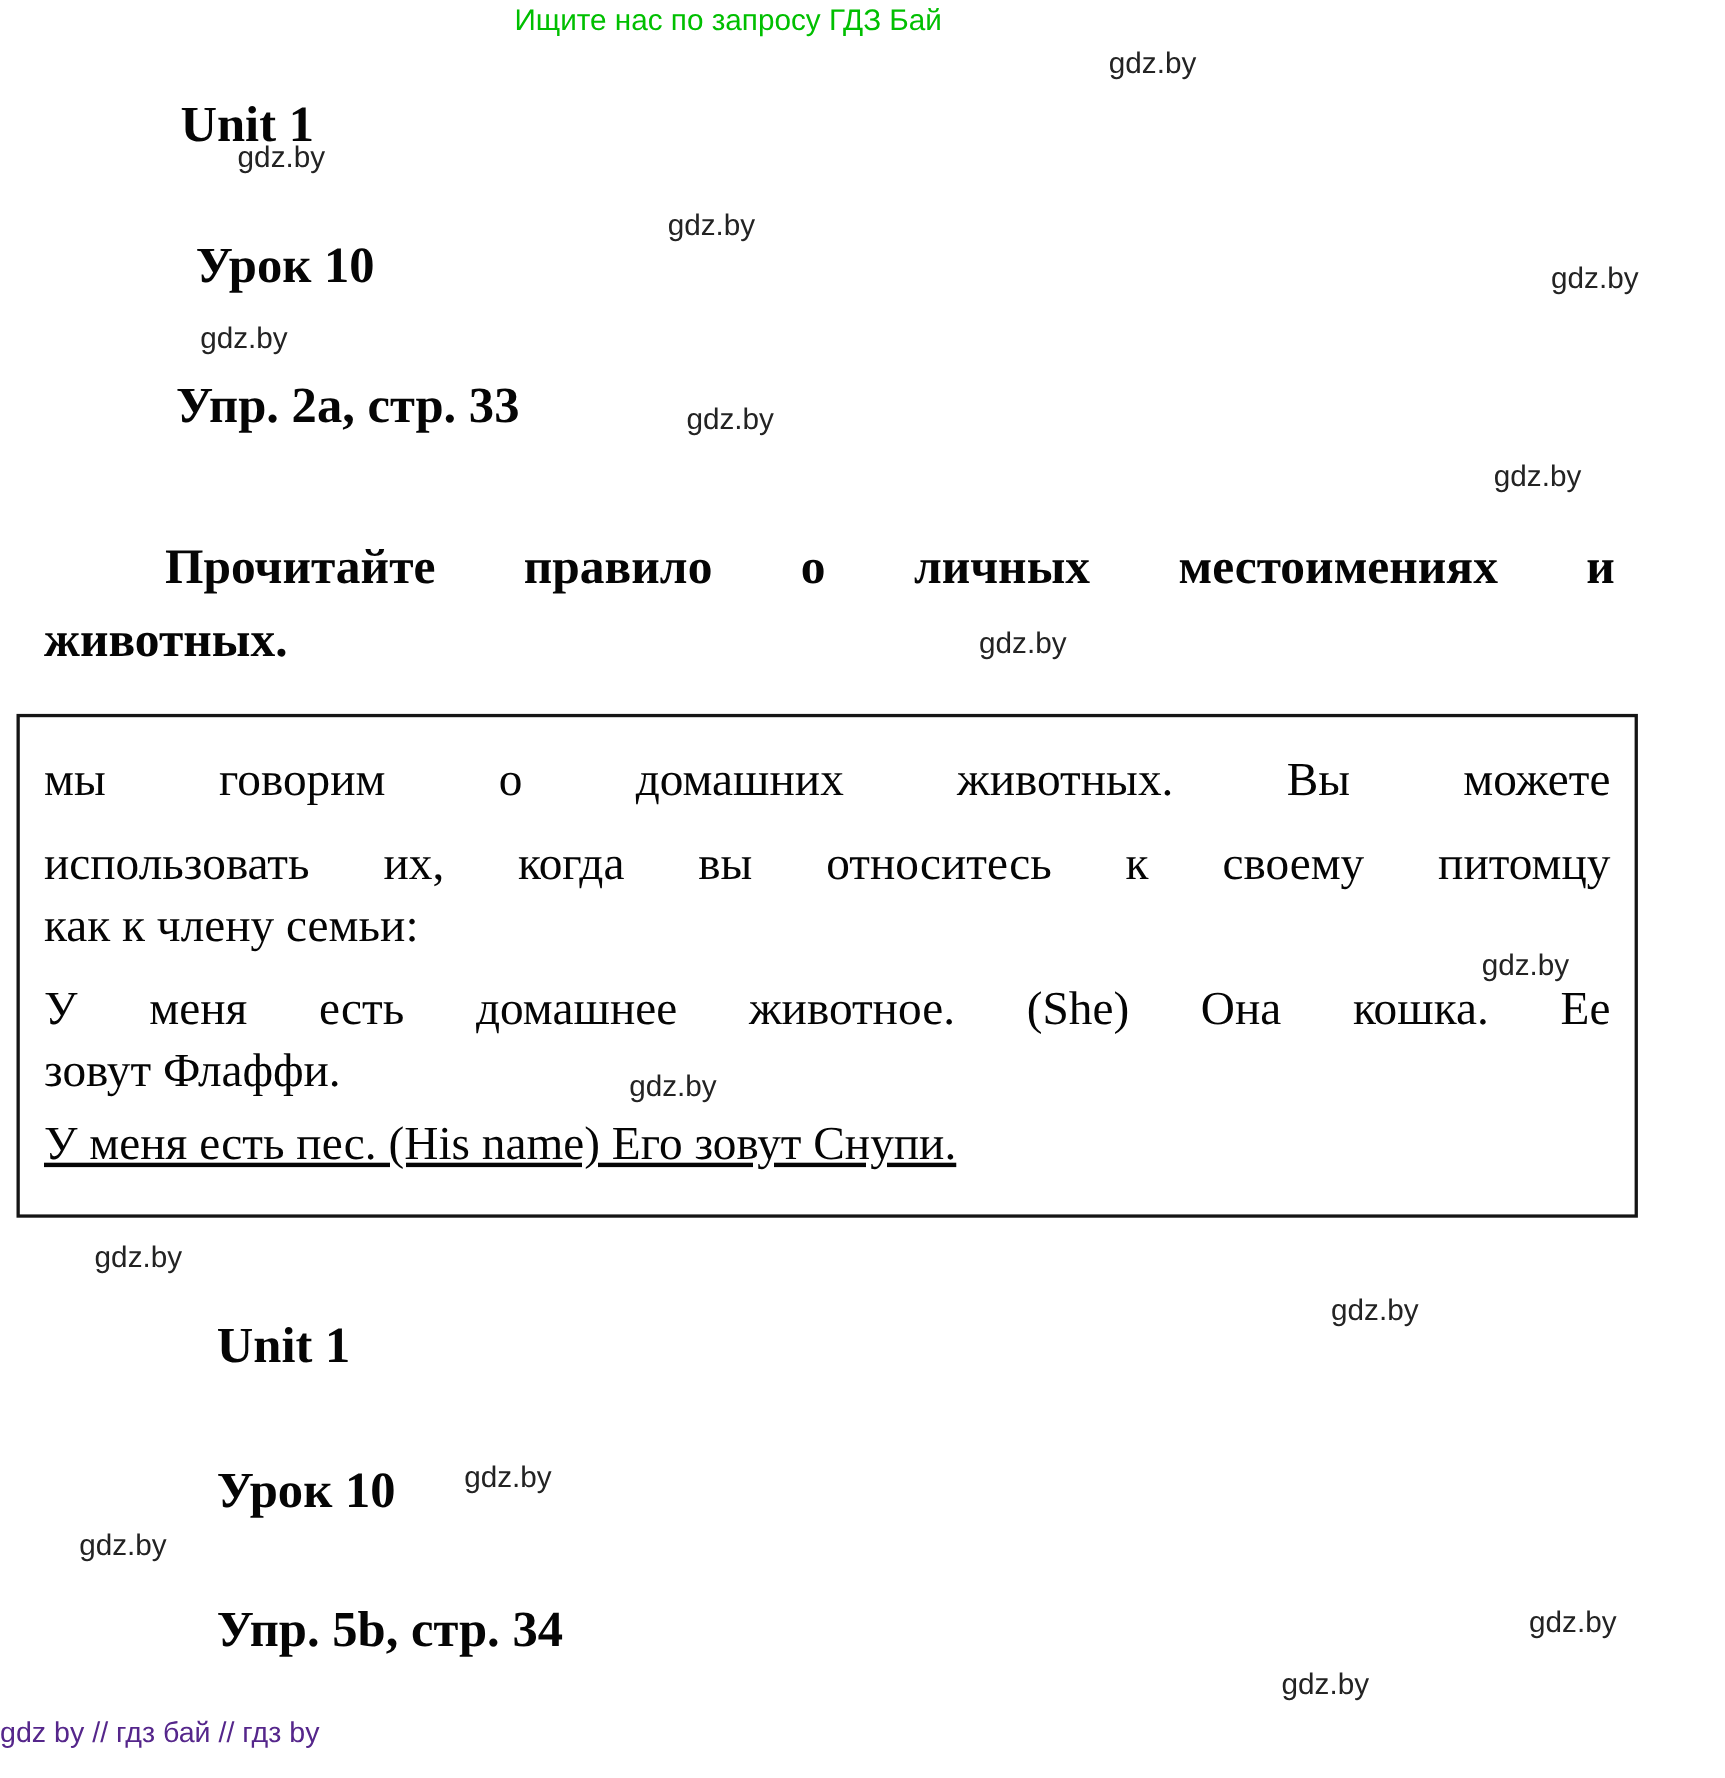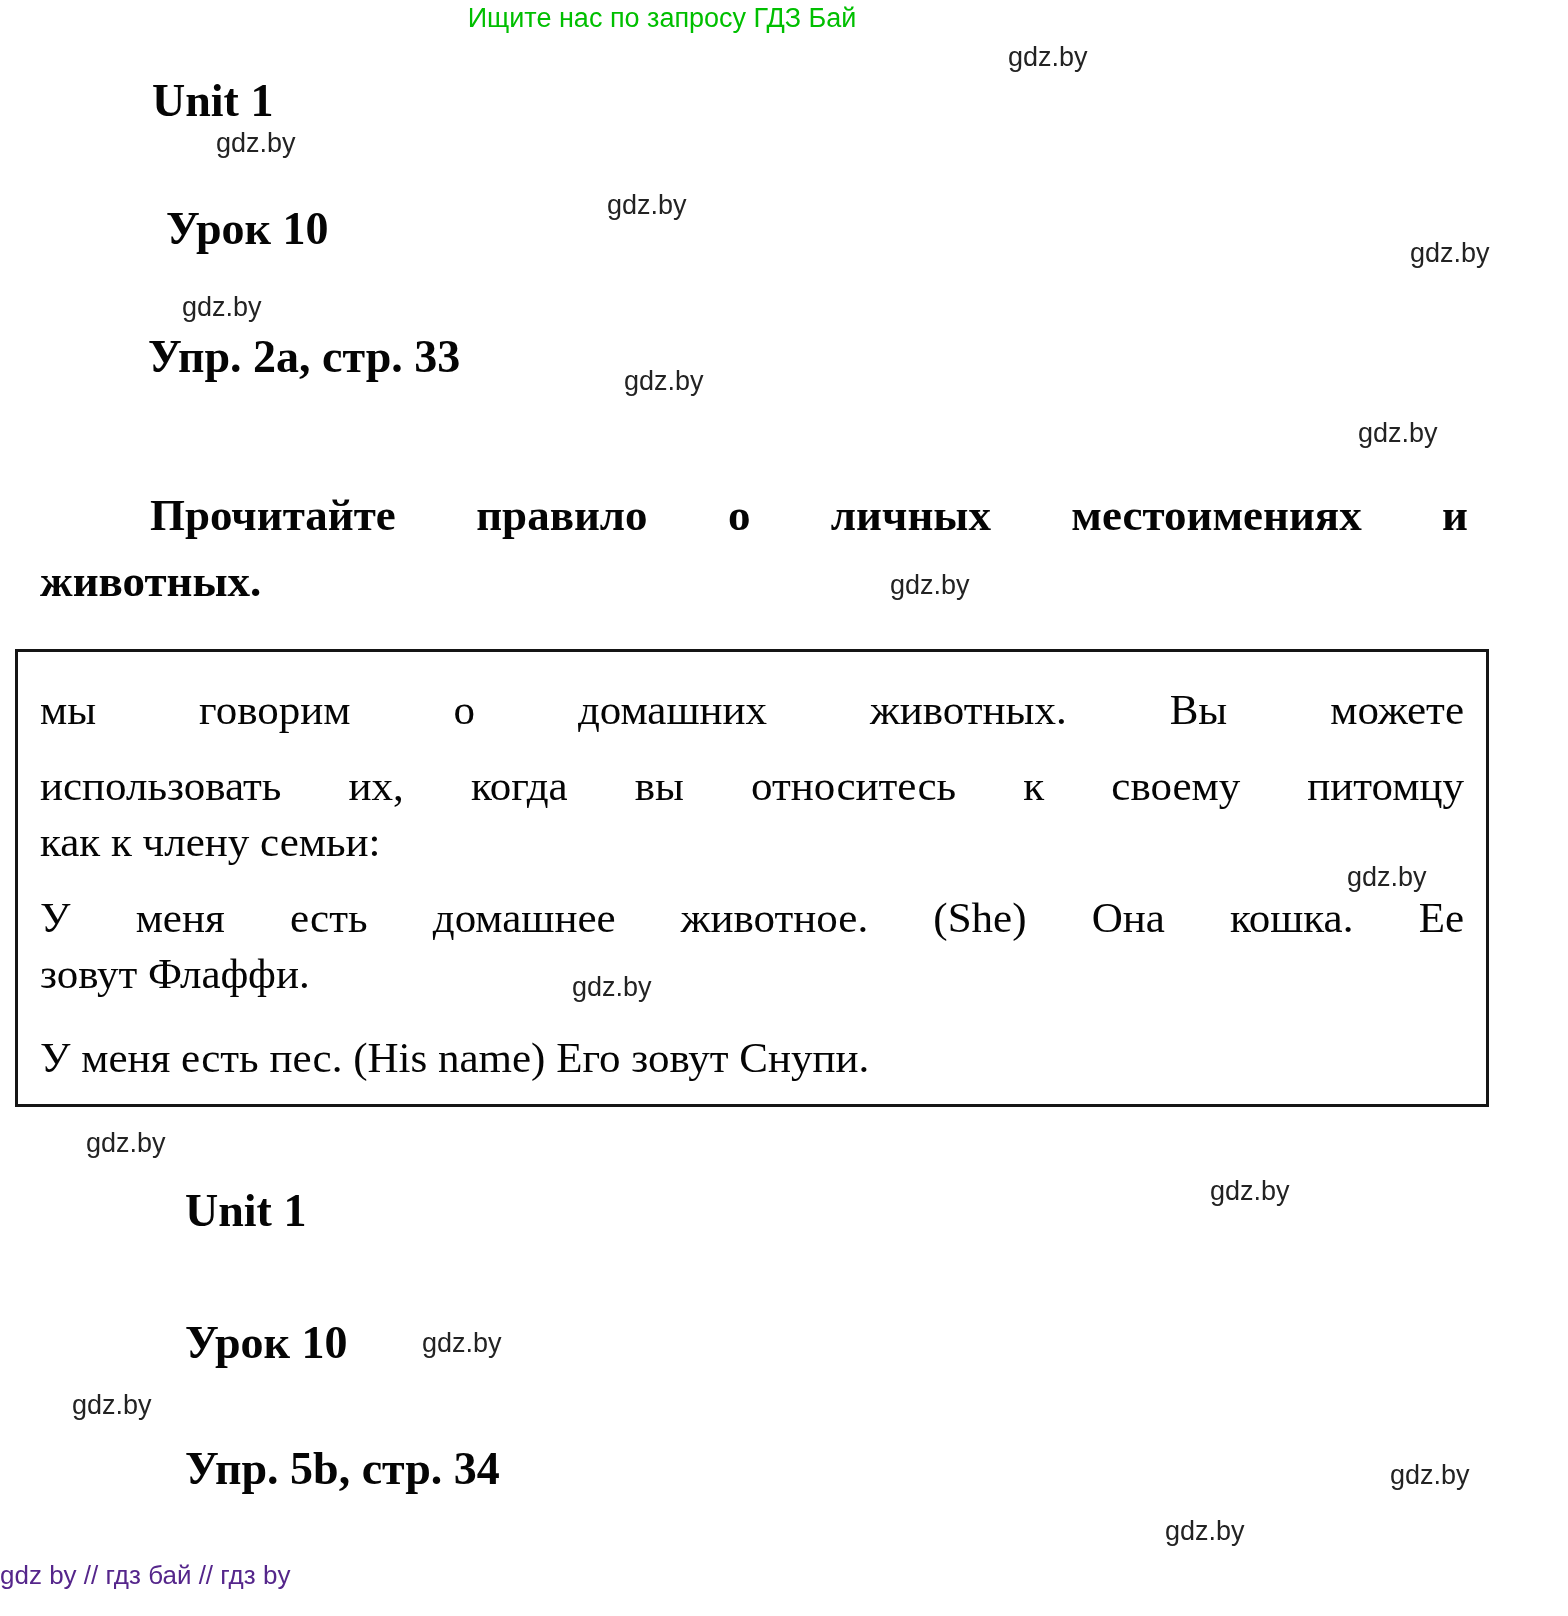--- a/index.html
+++ b/index.html
@@ -16,41 +16,41 @@
     font:500 27px "Liberation Sans","DejaVu Sans",sans-serif;
     white-space:nowrap;
   }
   .wm {
     position:absolute; white-space:nowrap;
     font:400 27px "Liberation Sans","DejaVu Sans",sans-serif;
     color:#232323;
     text-align:center;
   }
   .hd {
-    position:absolute; margin:0; white-space:nowrap;
+    position:absolute; margin:12px; white-space:nowrap;
     font:bold 46px "Liberation Serif","DejaVu Serif",serif;
     color:#050505;
   }
   .task {
     position:absolute; left:40px; top:462px; width:1428px;
     font:bold 45px "Liberation Serif","DejaVu Serif",serif;
     line-height:66px; color:#050505;
   }
   .task .first { text-indent:110px; }
   .jline { text-align:justify; text-align-last:justify;margin-top:20px; }
   .lline { text-align:center; text-align-last:left; }
   .rulebox {
     position:absolute; left:15px; top:649px; width:1474px; height:458px;
     border:3px solid #151515; padding:10px 22px 8px 22px;
     font:400 43px "Liberation Serif","DejaVu Serif",serif;
     line-height:56px; color:#050505;
   }
   .para { margin:0; }
   .para + .para { margin-top:6px; }
-  .para.p3 { margin-top:28px; }
+  .para.p3 { margin-top:11px;text-decoration:underline; }
   .footer {
     position:absolute; left:0; top:1560px; width:100%; text-align:left;
     font:400 26px "Liberation Sans","DejaVu Sans",sans-serif;
     white-space:nowrap;
   }
 </style>
 </head>
 <body>
 
 <div class="page">

